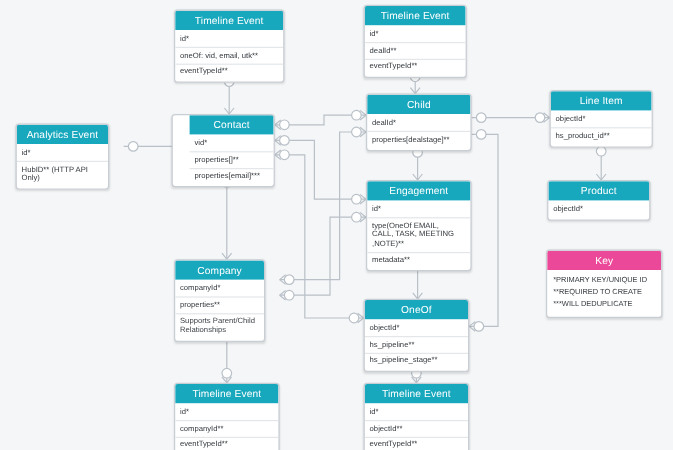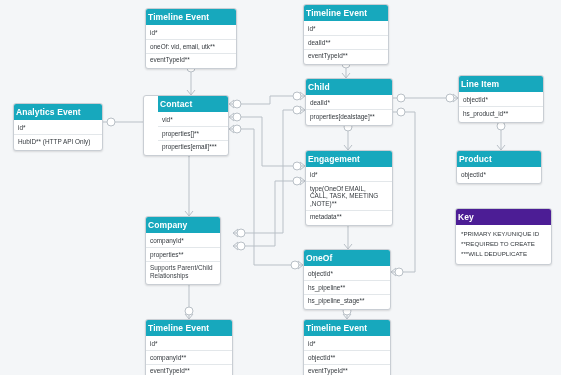--- a/index.html
+++ b/index.html
@@ -20,27 +20,27 @@
     border-radius:3px;
     box-sizing:border-box;
     box-shadow:0 1px 2px rgba(0,0,0,0.12);
     overflow:hidden;
     z-index:5;
   }
   .entity .hdr{
     background:#17a8bd;
     color:#ffffff;
     font-size:8.5px;
-    font-weight:bold;
-    text-align:left;
+    font-weight:normal;
+    text-align:center;
     padding:3px 2px 3px 2px;
     letter-spacing:.1px;
     line-height:10px;
   }
-  .entity.key .hdr{background:#4c1d95;}
+  .entity.key .hdr{background:#ec4899;}
   .entity .body{padding:2px 0 2px 0;}
   .entity .row{
     font-size:6.4px;
     color:#33383d;
     padding:2.4px 4px 2.4px 4px;
     line-height:7.6px;
     border-top:1px solid #e3e7ea;
     white-space:pre-line;
   }
   .entity .row:first-child{border-top:none;}
@@ -159,21 +159,21 @@
 
   <div class="entity" style="left:303px;top:4px;width:86px;">
     <div class="hdr">Timeline Event</div>
     <div class="body">
       <div class="row">id*</div>
       <div class="row">dealId**</div>
       <div class="row">eventTypeId**</div>
     </div>
   </div>
 
-  <div class="entity" style="left:13px;top:103px;width:90px;">
+  <div class="entity" style="left:13px;top:103px;width:78px;">
     <div class="hdr">Analytics Event</div>
     <div class="body">
       <div class="row">id*</div>
       <div class="row">HubID** (HTTP API Only)</div>
     </div>
   </div>
 
   <div class="entity" style="left:143px;top:95px;width:86px;padding-left:14px;">
     <div class="hdr">Contact</div>
     <div class="body">

